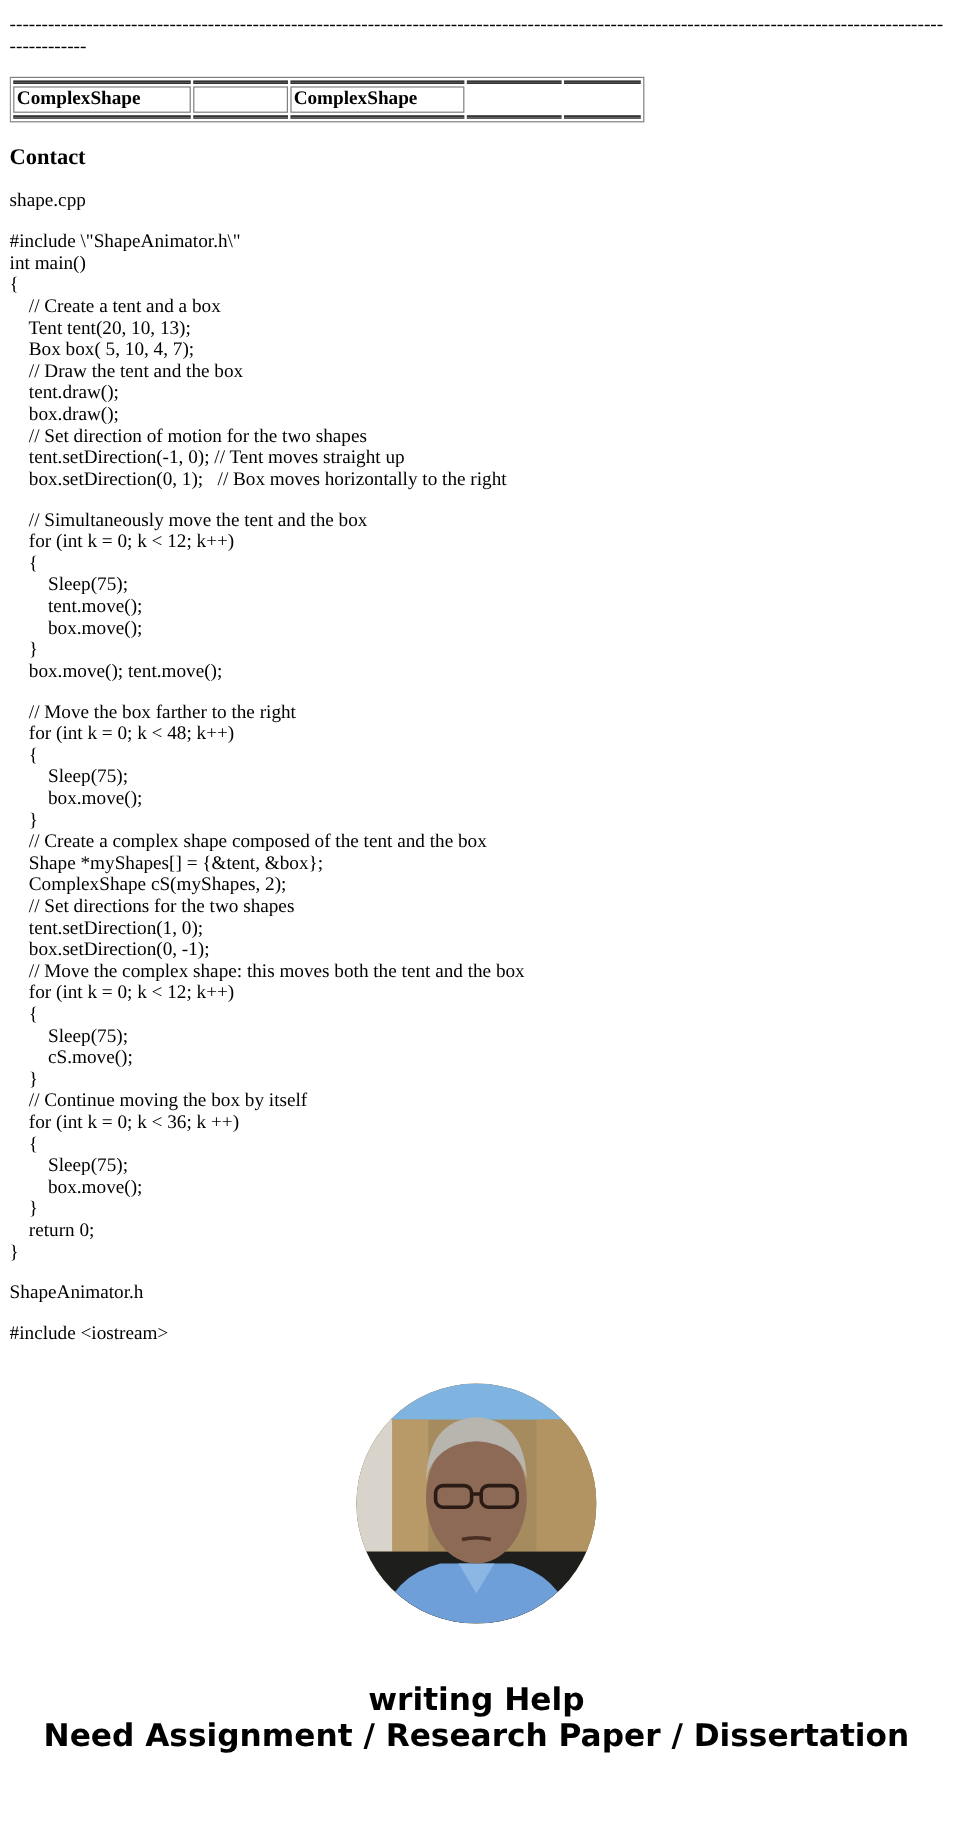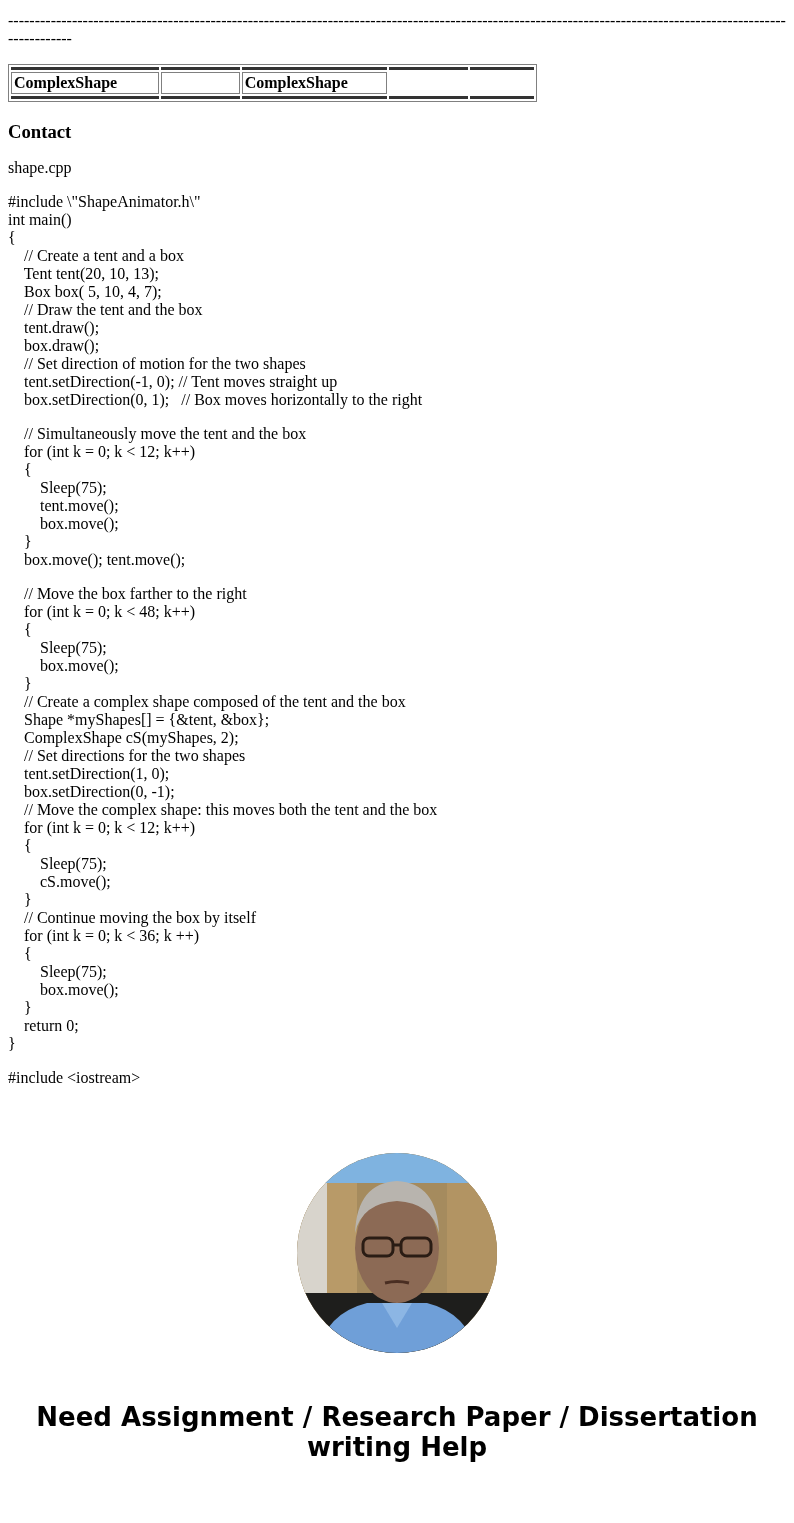--- a/index.html
+++ b/index.html
@@ -114,20 +114,21 @@
           <td></td>
     </tr>
   </tbody>
     </table>
 
   <h3 class="sol">Contact</h3>
 
   <p class="fname">shape.cpp</p>
   <div class="code" id="code-main"><span class="ln">#include \"ShapeAnimator.h\"</span><span class="ln">int main()</span><span class="ln">{</span><span class="ln">    // Create a tent and a box</span><span class="ln">    Tent tent(20, 10, 13);</span><span class="ln">    Box box( 5, 10, 4, 7);</span><span class="ln">    // Draw the tent and the box</span><span class="ln">    tent.draw();</span><span class="ln">    box.draw();</span><span class="ln">    // Set direction of motion for the two shapes</span><span class="ln">    tent.setDirection(-1, 0); // Tent moves straight up</span><span class="ln">    box.setDirection(0, 1);   // Box moves horizontally to the right</span><span class="ln blank"></span><span class="ln">    // Simultaneously move the tent and the box</span><span class="ln">    for (int k = 0; k &lt; 12; k++)</span><span class="ln">    {</span><span class="ln">        Sleep(75);</span><span class="ln">        tent.move();</span><span class="ln">        box.move();</span><span class="ln">    }</span><span class="ln">    box.move(); tent.move();</span><span class="ln blank"></span><span class="ln">    // Move the box farther to the right</span><span class="ln">    for (int k = 0; k &lt; 48; k++)</span><span class="ln">    {</span><span class="ln">        Sleep(75);</span><span class="ln">        box.move();</span><span class="ln">    }</span><span class="ln">    // Create a complex shape composed of the tent and the box</span><span class="ln">    Shape *myShapes[] = {&amp;tent, &amp;box};</span><span class="ln">    ComplexShape cS(myShapes, 2);</span><span class="ln">    // Set directions for the two shapes</span><span class="ln">    tent.setDirection(1, 0);</span><span class="ln">    box.setDirection(0, -1);</span><span class="ln">    // Move the complex shape: this moves both the tent and the box</span><span class="ln">    for (int k = 0; k &lt; 12; k++)</span><span class="ln">    {</span><span class="ln">        Sleep(75);</span><span class="ln">        cS.move();</span><span class="ln">    }</span><span class="ln">    // Continue moving the box by itself</span><span class="ln">    for (int k = 0; k &lt; 36; k ++)</span><span class="ln">    {</span><span class="ln">        Sleep(75);</span><span class="ln">        box.move();</span><span class="ln">    }</span><span class="ln">    return 0;</span><span class="ln">}</span></div>
 
+  <p class="fname">ShapeAnimator.h</p>
   <div class="code" id="code-header"><span class="ln">#include &lt;iostream&gt;</span></div>
 </div>
 
 <div class="photo">
   <svg width="200" height="200" viewBox="0 0 200 200">
     <rect x="0" y="0" width="200" height="200" fill="#a58b5e"></rect>
     <rect x="0" y="0" width="200" height="30" fill="#7fb3e0"></rect>
     <rect x="0" y="30" width="30" height="110" fill="#d8d4cc"></rect>
     <rect x="30" y="30" width="30" height="110" fill="#b89a68"></rect>
     <rect x="150" y="30" width="50" height="110" fill="#b29463"></rect>
@@ -137,15 +138,15 @@
     <ellipse cx="100" cy="95" rx="42" ry="55" fill="#8c6a55"></ellipse>
     <path d="M58 80 Q60 30 100 28 Q140 30 142 80 Q135 50 100 48 Q65 50 58 80 Z" fill="#b8b4ae"></path>
     <rect x="66" y="85" width="30" height="18" rx="6" fill="none" stroke="#2a1c14" stroke-width="3"></rect>
     <rect x="104" y="85" width="30" height="18" rx="6" fill="none" stroke="#2a1c14" stroke-width="3"></rect>
     <line x1="96" y1="92" x2="104" y2="92" stroke="#2a1c14" stroke-width="3"></line>
     <path d="M88 130 Q100 127 112 130" stroke="#4a2e22" stroke-width="3" fill="none"></path>
   </svg>
 </div>
 
 <div class="promo">
+  <div>writing Help</div>
   <div>Need Assignment / Research Paper / Dissertation</div>
-  <div>writing Help</div>
 </div>
 
 </body></html>

